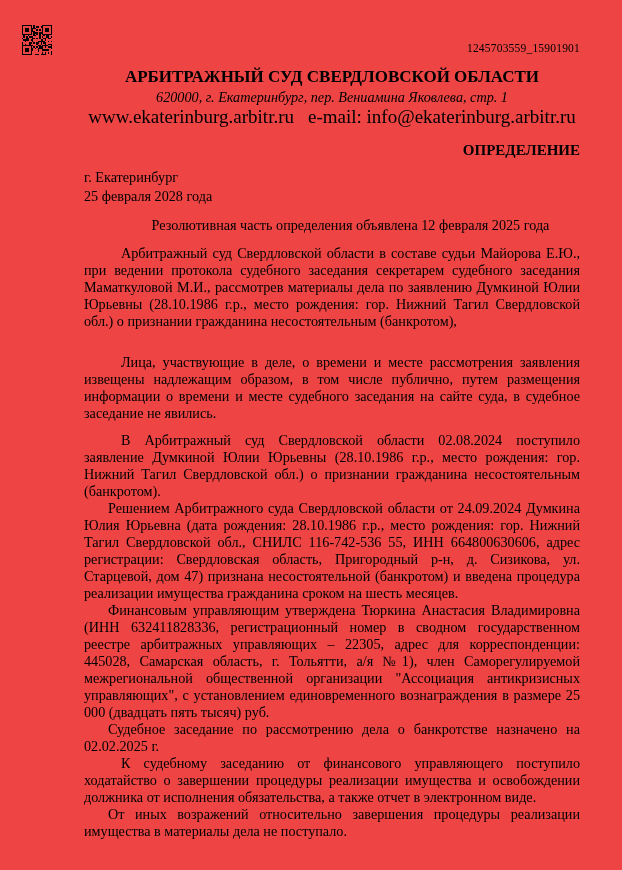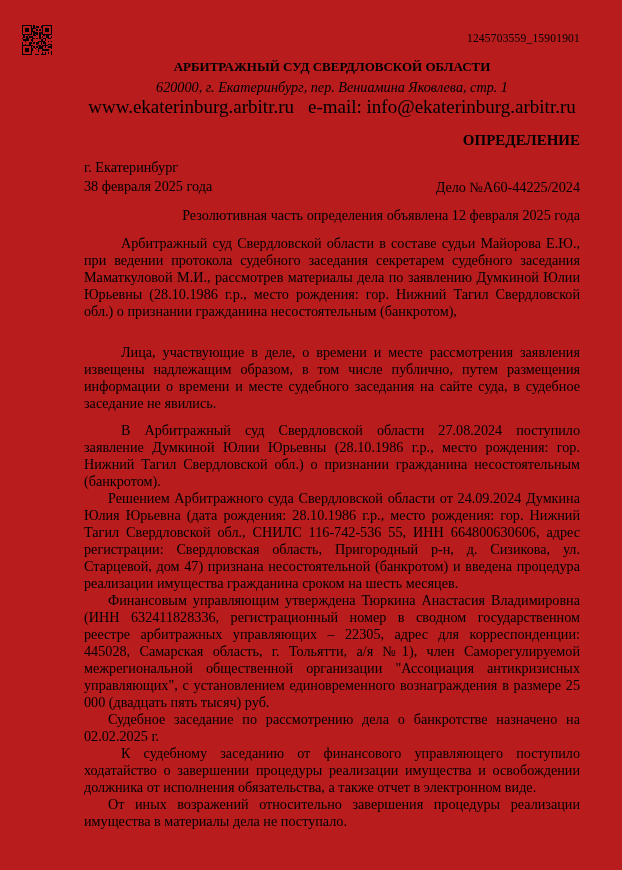--- a/index.html
+++ b/index.html
@@ -1,44 +1,44 @@
 <!DOCTYPE html>
 <html><head>
 <meta charset="utf-8">
 <style>
   html, body { margin: 0; padding: 0; background: #ffffff; }
   .page {
     width: 622px;
     height: 870px;
     box-sizing: border-box;
     position: relative;
-    background: #b91c1c;
+    background: #ef4444;
     color: #000;
     font-family: "Liberation Serif", serif;
-    padding: 25px 42px 0 84px;
+    padding: 35px 42px 0 84px;
     overflow: hidden;
   }
   .qr {
     position: absolute;
     left: 22px;
     top: 25px;
     width: 30px;
     height: 30px;
   }
   .stamp {
     text-align: right;
     font-size: 11.5px;
     line-height: 14px;
     margin-top: 6px;
     letter-spacing: 0.2px;
   }
   .court-header { text-align: center; margin-top: 12px; }
   .court-name {
     font-weight: bold;
-    font-size: 13px;
+    font-size: 17px;
     line-height: 20px;
   }
   .court-address { font-size: 14.2px; line-height: 20px; font-style: italic; }
   .court-contacts { font-size: 19px; line-height: 20px; }
   .contact-gap { display: inline-block; width: 14px; }
   .doc-title {
     text-align: right;
     font-weight: bold;
     font-size: 15px;
     line-height: 19px;
@@ -61,21 +61,21 @@
     line-height: 18px;
   }
   .meta-left div { line-height: 19px; }
   .meta-right { white-space: nowrap; }
   p {
     margin: 0;
     font-size: 14.2px;
     line-height: 17px;
     text-align: justify;
   }
-  p.noj { text-align: right; }
+  p.noj { text-align: center; }
   .indent-lg { text-indent: 37px; }
   .indent-sm { text-indent: 24px; }
   .resolutive { margin-top: 11px; }
   .bodytext { margin-top: 11px; }
   .gap-a { margin-top: 24px; }
   .gap-b { margin-top: 10px; }
 </style>
 </head>
 <body>
 
@@ -324,31 +324,30 @@
     <div class="court-contacts">
       <span>www.ekaterinburg.arbitr.ru</span><span class="contact-gap"></span><span>e-mail: info@ekaterinburg.arbitr.ru</span>
     </div>
   </div>
 
   <div class="doc-title">ОПРЕДЕЛЕНИЕ</div>
 
   <div class="meta">
     <div class="meta-left">
       <div>г. Екатеринбург</div>
-      <div>38 февраля 2025 года</div>
+      <div>25 февраля 2028 года</div>
     </div>
-    <div class="meta-right">Дело №А60-44225/2024</div>
   </div>
 
   <p class="resolutive indent-lg noj">Резолютивная часть определения объявлена 12 февраля 2025 года</p>
 
   <div class="bodytext">
     <p class="indent-lg">Арбитражный суд Свердловской области в составе судьи Майорова Е.Ю., при ведении протокола судебного заседания секретарем судебного заседания Маматкуловой М.И., рассмотрев материалы дела по заявлению Думкиной Юлии Юрьевны (28.10.1986 г.р., место рождения: гор. Нижний Тагил Свердловской обл.) о признании гражданина несостоятельным (банкротом),</p>
     <p class="indent-lg gap-a">Лица, участвующие в деле, о времени и месте рассмотрения заявления извещены надлежащим образом, в том числе публично, путем размещения информации о времени и месте судебного заседания на сайте суда, в судебное заседание не явились.</p>
-    <p class="indent-lg gap-b">В Арбитражный суд Свердловской области 27.08.2024 поступило заявление Думкиной Юлии Юрьевны (28.10.1986 г.р., место рождения: гор. Нижний Тагил Свердловской обл.) о признании гражданина несостоятельным (банкротом).</p>
+    <p class="indent-lg gap-b">В Арбитражный суд Свердловской области 02.08.2024 поступило заявление Думкиной Юлии Юрьевны (28.10.1986 г.р., место рождения: гор. Нижний Тагил Свердловской обл.) о признании гражданина несостоятельным (банкротом).</p>
     <p class="indent-sm">Решением Арбитражного суда Свердловской области от 24.09.2024 Думкина Юлия Юрьевна (дата рождения: 28.10.1986 г.р., место рождения: гор. Нижний Тагил Свердловской обл., СНИЛС 116-742-536 55, ИНН 664800630606, адрес регистрации: Свердловская область, Пригородный р-н, д. Сизикова, ул. Старцевой, дом 47) признана несостоятельной (банкротом) и введена процедура реализации имущества гражданина сроком на шесть месяцев.</p>
     <p class="indent-sm">Финансовым управляющим утверждена Тюркина Анастасия Владимировна (ИНН 632411828336, регистрационный номер в сводном государственном реестре арбитражных управляющих – 22305, адрес для корреспонденции: 445028, Самарская область, г. Тольятти, а/я №1), член Саморегулируемой межрегиональной общественной организации "Ассоциация антикризисных управляющих", с установлением единовременного вознаграждения в размере 25 000 (двадцать пять тысяч) руб.</p>
     <p class="indent-sm">Судебное заседание по рассмотрению дела о банкротстве назначено на 02.02.2025 г.</p>
     <p class="indent-lg">К судебному заседанию от финансового управляющего поступило ходатайство о завершении процедуры реализации имущества и освобождении должника от исполнения обязательства, а также отчет в электронном виде.</p>
     <p class="indent-sm">От иных возражений относительно завершения процедуры реализации имущества в материалы дела не поступало.</p>
   </div>
 
 </div>
 
 </body></html>

